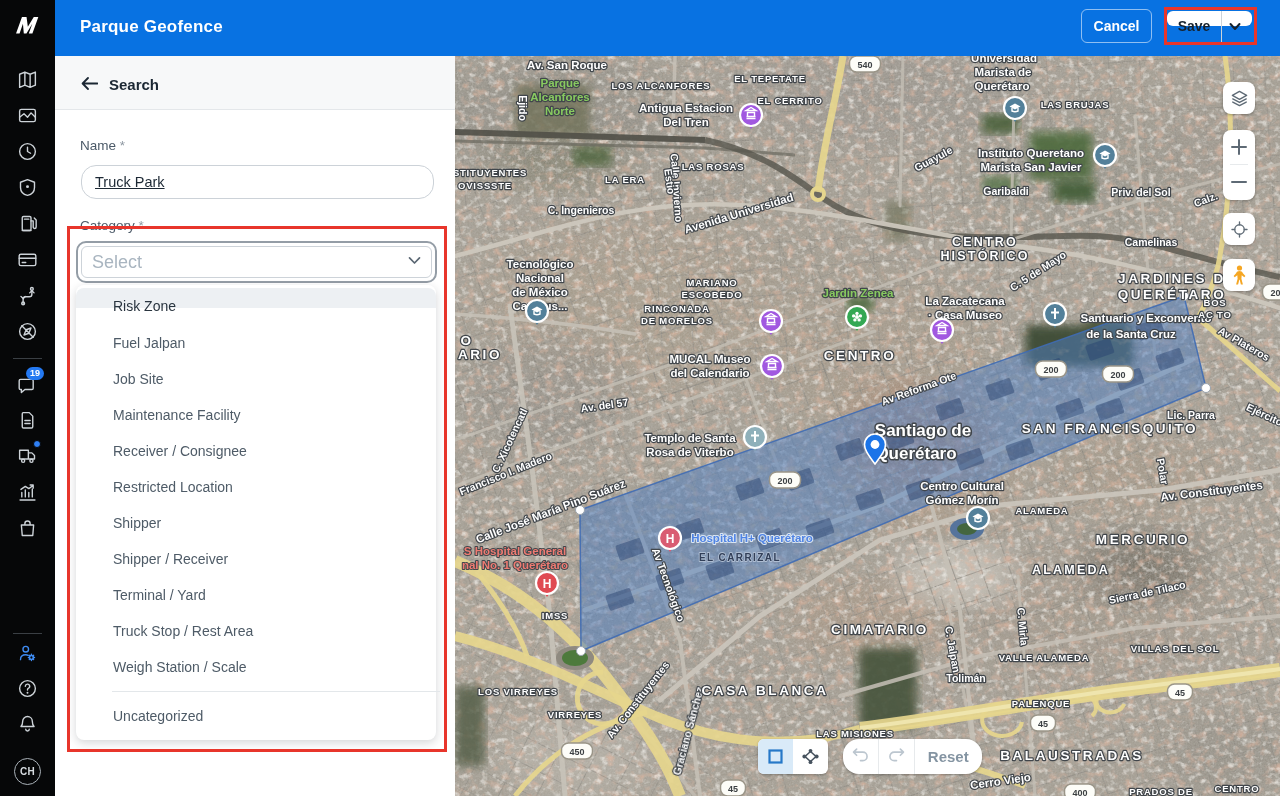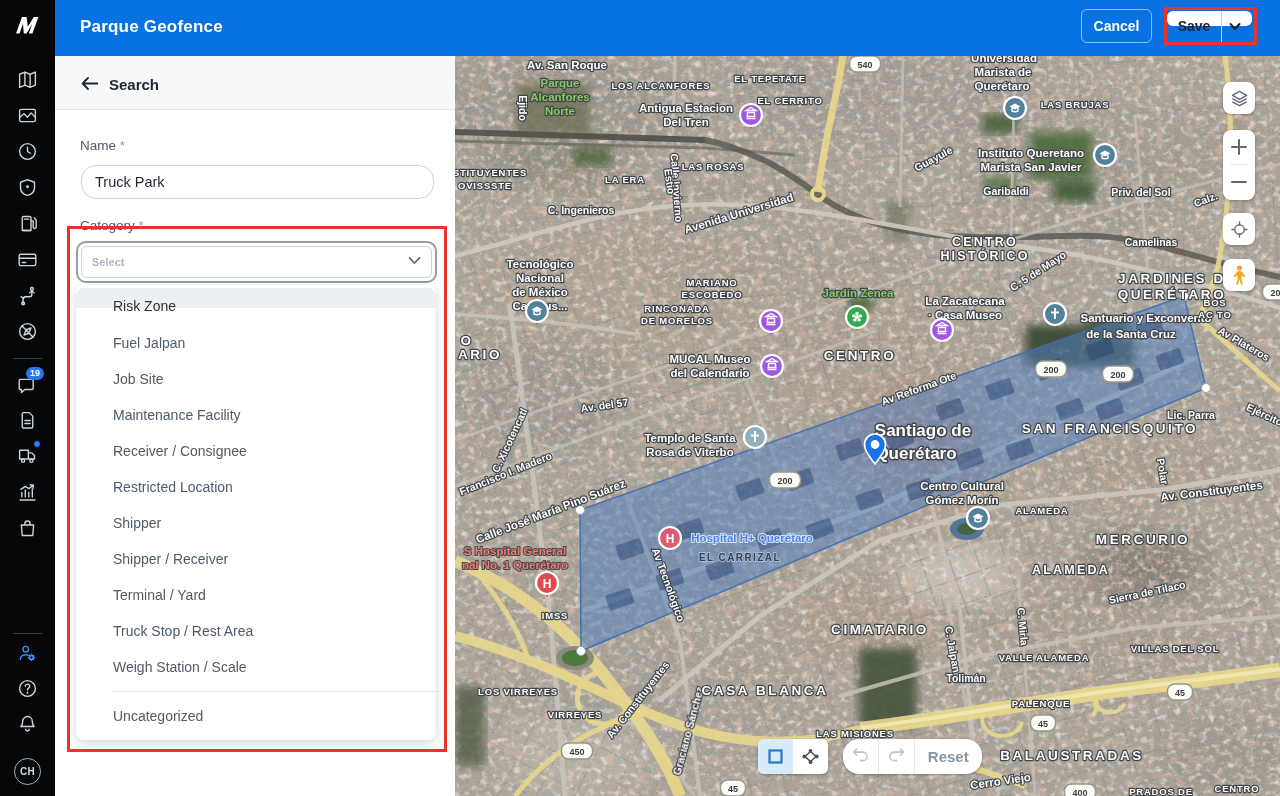--- a/index.html
+++ b/index.html
@@ -28,24 +28,24 @@
 #save-wrap .dv{position:absolute;left:54px;top:0px;width:1px;height:31px;background:#ccd3d9;}
 #redbox-save{position:absolute;left:1109px;top:7px;width:93px;height:38px;border:3px solid #e8352b;z-index:5;}
 
 #panel{left:55px;top:56px;width:400px;height:740px;background:#fff;z-index:20;}
 #p-top{position:absolute;left:0;top:0;width:400px;height:54px;background:#f7f8f9;border-bottom:1px solid #e4e7ea;}
 #p-top .bk{position:absolute;left:26px;top:21px;width:17px;height:13px;color:#1b2733;}
 #p-top .ttl{position:absolute;left:54px;top:20px;font-size:15px;font-weight:700;color:#1b2733;}
 .flabel{position:absolute;font-size:13.5px;color:#4c5a68;font-weight:400;}
 .flabel span{color:#8d97a1;}
 #inp-name{position:absolute;left:26px;top:109px;width:353px;height:34px;border:1px solid #ccd2d8;border-radius:15px;
- background:#fff;font-size:14.5px;color:#1c2834;line-height:32px;padding-left:13px;}
+ background:#fff;font-size:14.5px;color:#1c2834;line-height:32px;padding-left:13px;text-decoration:underline;}
 #sel{position:absolute;left:21px;top:185px;width:361px;height:42px;border:2px solid #949da6;border-radius:10px;background:#fff;}
 #sel .in{position:absolute;left:3px;top:3px;right:3px;bottom:3px;border:1px solid #cdd3d9;border-radius:6px;}
-#sel .ph{position:absolute;left:14px;top:0;line-height:38px;font-size:11px;color:#a9b5c0;font-weight:bold;}
+#sel .ph{position:absolute;left:14px;top:0;line-height:38px;font-size:18px;color:#a9b5c0;}
 #sel svg{position:absolute;right:14px;top:13px;color:#5b6773;}
 #menu{position:absolute;left:21px;top:229px;width:360px;height:455px;background:#fff;border-radius:8px;
  box-shadow:0 3px 10px rgba(20,30,40,.18);}
 .mi{position:absolute;left:0;width:360px;height:20px;line-height:36px;padding-left:37px;font-size:14px;color:#4e5b67;}
 .mi.sel{background:#edf0f3;color:#29343f;border-radius:8px 8px 0 0;}
 #menu .mdv{position:absolute;left:36px;top:406px;width:328px;height:1px;background:#e3e7ea;}
 #redbox-cat{position:absolute;left:12px;top:170px;width:380px;height:526px;border:3px solid #e8352b;z-index:6;}
 
 #map{left:455px;top:56px;width:825px;height:740px;z-index:10;background:#9a948a;}
 .mbtn{position:absolute;width:32px;height:32px;background:#fff;border-radius:8px;

